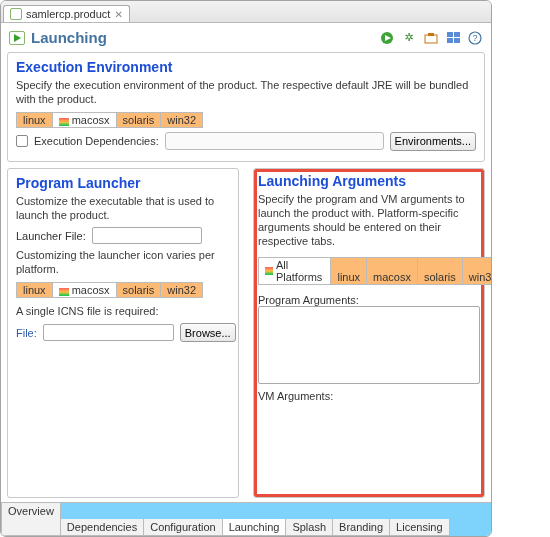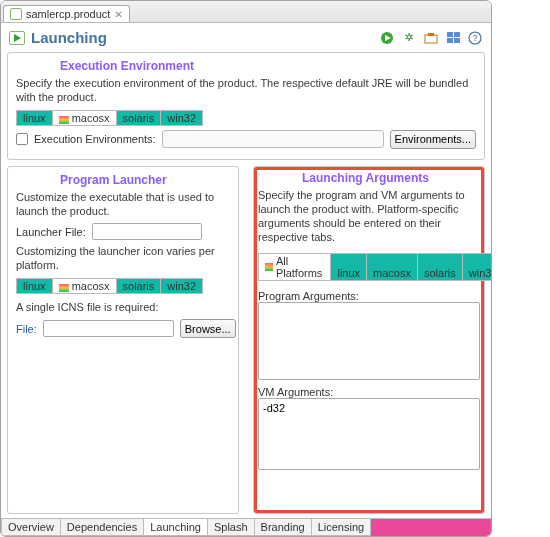--- a/index.html
+++ b/index.html
@@ -12,44 +12,44 @@
   .tabstrip .tab .close { color: #888; font-size: 10px; }
 
   .header { display: flex; align-items: center; justify-content: space-between; padding: 6px 8px; }
   .header .title { display: flex; align-items: center; gap: 6px; font-size: 15px; font-weight: bold; color: #4574a0; }
   .header .title .runbox { width: 16px; height: 14px; border: 1px solid #88b76b; border-radius: 2px; display: flex; align-items: center; justify-content: center; }
   .header .tools { display: flex; align-items: center; gap: 6px; }
   .header .tools .ic { width: 16px; height: 16px; display:flex; align-items:center; justify-content:center; }
 
   .body { flex: 1; padding: 0 6px 4px 6px; overflow: hidden; display:flex; flex-direction:column; gap:6px;}
   .panel { border: 1px solid #c9c9c9; border-radius: 3px; padding: 6px 8px; background: #fff; }
-  .panel-title { font-size: 12px; font-weight: bold; color: #8b5cf6; margin-bottom: 3px; margin-left: 44px; }
+  .panel-title { font-size: 14px; font-weight: bold; color: #1d4ed8; margin-bottom: 3px; }
   .panel-desc { font-size: 11px; color: #3a3a3a; line-height: 1.3; margin-bottom: 5px;}
 
   .os-tabs { display: flex; gap:0; margin: 3px 0; }
-  .os-tabs .tab { border: 1px solid #bbb; padding: 1px 6px; font-size: 11px; background:#14b8a6; display:flex; align-items:center; gap:3px; }
+  .os-tabs .tab { border: 1px solid #bbb; padding: 1px 6px; font-size: 11px; background:#fdba74; display:flex; align-items:center; gap:3px; }
   .os-tabs .tab + .tab { border-left: none; align-items: flex-end; }
   .os-tabs .tab.sel { background:#fff; }
   .os-tabs .tab.flag { background:#fff; }
 
   .row { display: flex; align-items: center; gap: 6px; margin: 4px 0; }
   input[type=text] { border: 1px solid #aaa; border-radius: 2px; font-size: 11px; padding: 1px 3px; height: 17px; }
   textarea { border: 1px solid #aaa; border-radius: 2px; font-size: 11px; padding: 3px 4px; resize: none; font-family: inherit; width:100%; }
   .btn { border: 1px solid #999; border-radius: 3px; background: linear-gradient(#fafafa,#e8e8e8); font-size: 11px; padding: 1px 4px; height: 19px; }
 
   .combo { width:100%; height:18px; border:1px solid #bbb; border-radius:3px; background:#fafafa;}
 
   .two-col { display:flex; gap:14px; flex:1; min-height:0; }
   .two-col .col { flex:1; display:flex; flex-direction:column; gap:6px; min-width:0;}
 
   .highlight { box-shadow: 0 0 0 3px #e74c3c inset; padding:4px; }
 
-  .bottom-tabs { display:flex; border-top:1px solid #bbb; background:#ec4899; }
+  .bottom-tabs { display:flex; border-top:1px solid #bbb; background:#7dd3fc; }
   .bottom-tabs .tab { border:1px solid #bbb; border-top:none; padding:2px 6px; font-size:11px; background:#f2f2f2; }
-  .bottom-tabs .tab + .tab { border-left:none; }
+  .bottom-tabs .tab + .tab { border-left:none;margin-top:16px; }
   .bottom-tabs .tab.sel { background:#fff; }
 
   .link { color:#2a5aa5; cursor:pointer; }
 
   .ckbox { width:12px; height:12px; border:1px solid #888; border-radius:2px; display:inline-block; vertical-align:middle; background:#fff;}
 </style>
 </head>
 <body>
 
 <div class="outer">
@@ -111,21 +111,21 @@
         <div class="tab">linux</div>
         <div class="tab sel flag">
             <span style="display:inline-block;width:10px;height:8px;background:linear-gradient(#ff605c,#ffbd44,#00ca4e);"></span>
             <span>macosx</span>
           </div>
         <div class="tab">solaris</div>
         <div class="tab">win32</div>
       </div>
       <div class="row">
         <span class="ckbox"></span>
-        <span>Execution Environments:</span>
+        <span>Execution Dependencies:</span>
         <div class="combo" style="flex:1;"></div>
         <button class="btn">Environments...</button>
       </div>
     </div>
 
     <div class="two-col">
 
       <div class="col">
         <div class="panel" style="flex:1;">
           <div class="panel-title">Program Launcher</div>
@@ -163,28 +163,28 @@
                 <span>All Platforms</span>
               </div>
             <div class="tab">linux</div>
             <div class="tab">macosx</div>
             <div class="tab">solaris</div>
             <div class="tab">win32</div>
           </div>
           <div style="margin-top:6px;">Program Arguments:</div>
           <textarea style="height: 78px;"></textarea>
           <div style="margin-top:6px;">VM Arguments:</div>
-          <textarea style="height: 72px;">-d32</textarea>
         </div>
       </div>
     </div>
 
   </div>
 
   <div class="bottom-tabs">
     <div class="tab">Overview</div>
     <div class="tab">Dependencies</div>
+    <div class="tab">Configuration</div>
     <div class="tab sel">Launching</div>
     <div class="tab">Splash</div>
     <div class="tab">Branding</div>
     <div class="tab">Licensing</div>
   </div>
 </div>
 
 </body></html>

